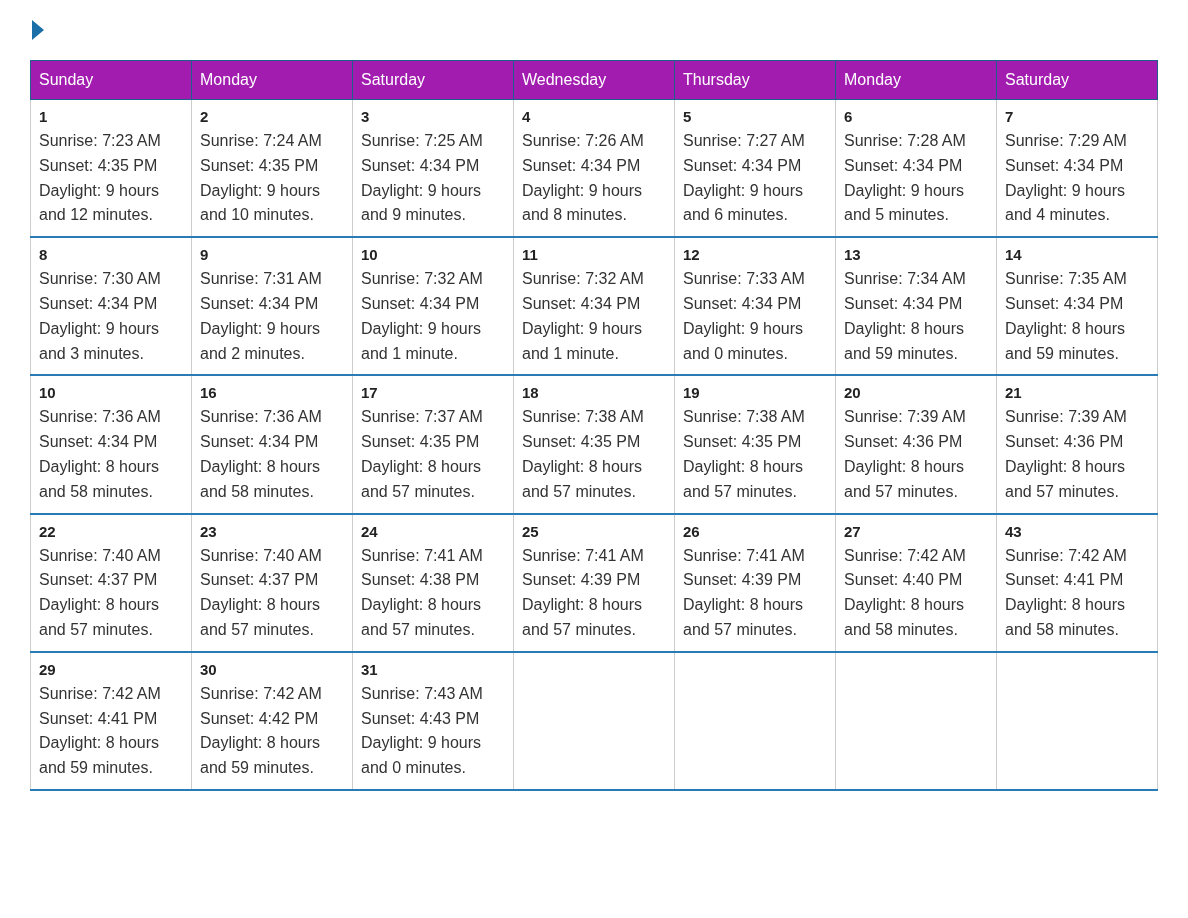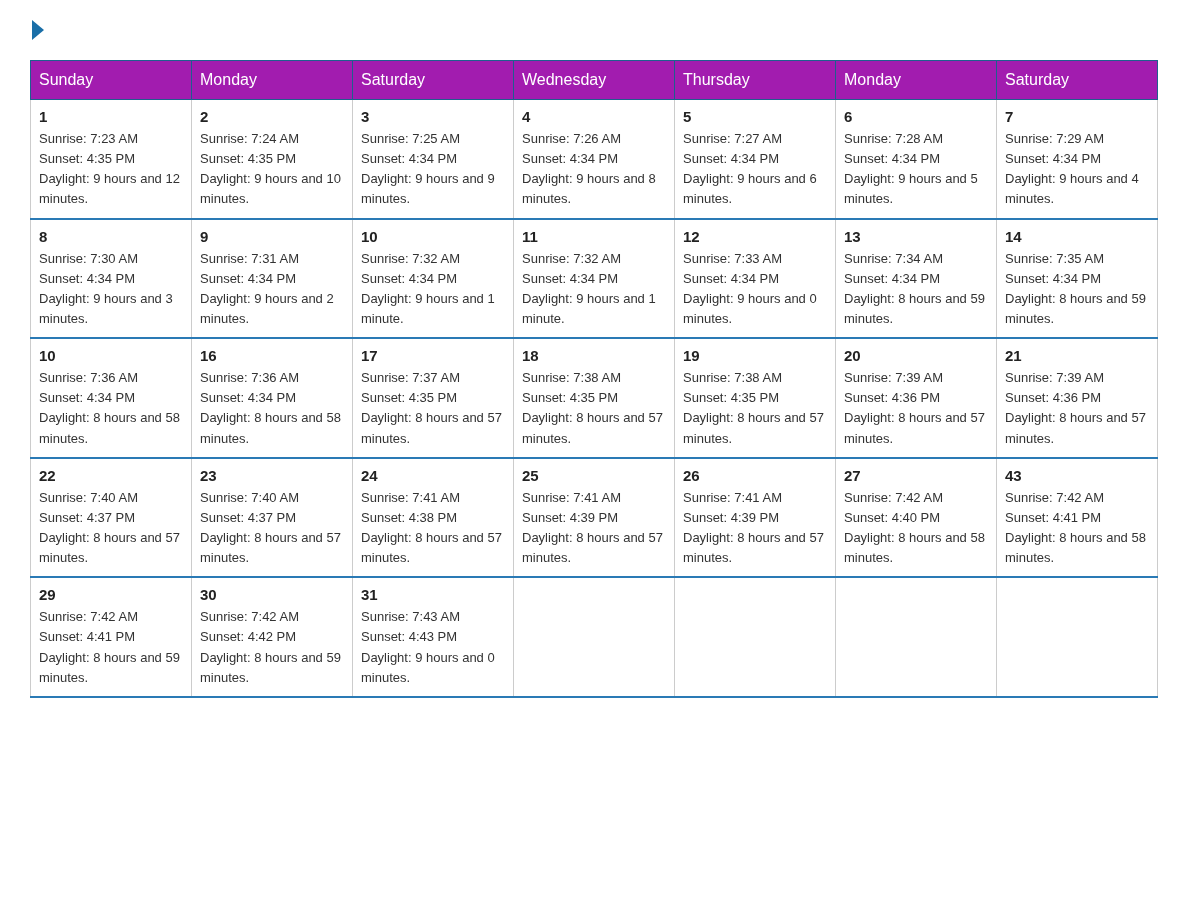--- a/index.html
+++ b/index.html
@@ -82,21 +82,21 @@
     tbody tr {
       border-bottom: 2px solid #2a7ab5;
     }
     .day-num {
       font-size: 15px;
       font-weight: bold;
       color: #222;
       margin-bottom: 4px;
     }
     .day-info {
-      font-size: 13px;
+      font-size: 16px;
       line-height: 1.55;
       color: #333;
     }
     .empty-cell {
       background: #fff;
     }
     tbody tr:last-child td {
       height: 100px;
     }
   </style>

